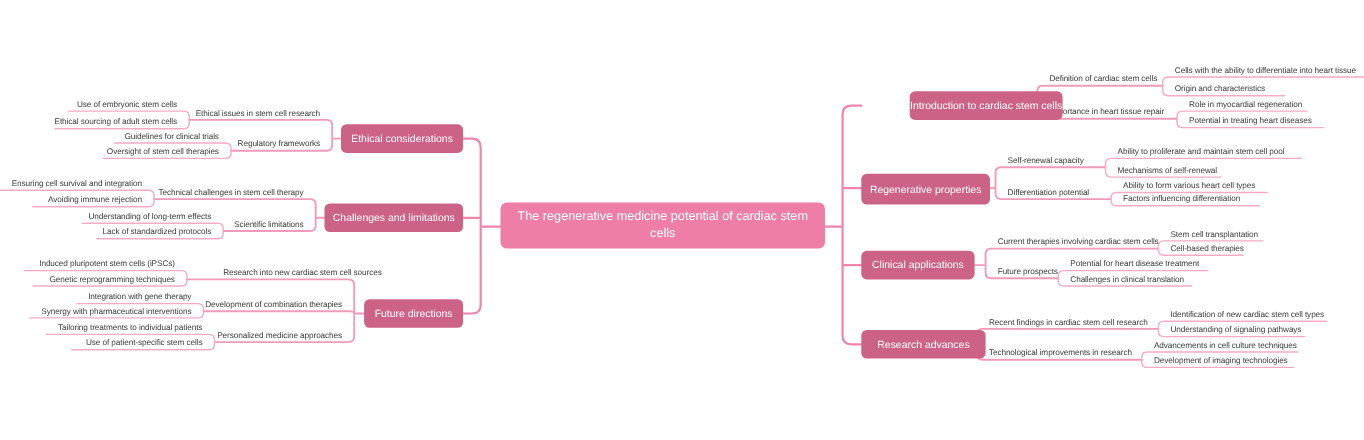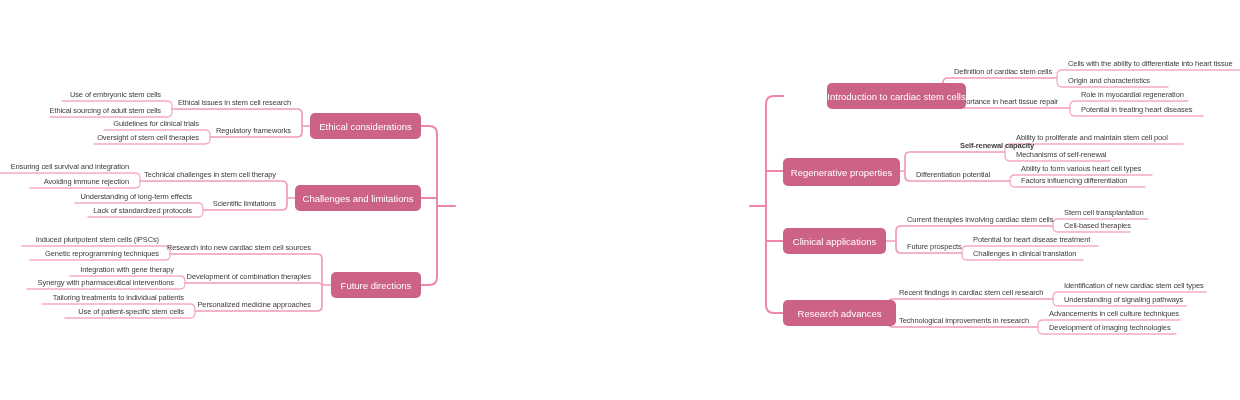--- a/index.html
+++ b/index.html
@@ -51,20 +51,23 @@
     <path class="m" d="M303 198 H287 M287 198 V186 Q287 181 282 181 H140 M287 198 V205 Q287 210 282 210 H203"></path>
     <path class="f" d="M140 181 V178 Q140 173 135 173 H0 M140 181 V183 Q140 188 135 188 H30"></path>
     <path class="f" d="M203 210 V208 Q203 203 198 203 H75 M203 210 V212 Q203 217 198 217 H88"></path>
 
     <path class="m" d="M339 285 H322 M322 285 V259 Q322 254 317 254 H170 M322 285 Q322 283 317 283 H185 M322 285 V306 Q322 311 317 311 H195"></path>
     <path class="f" d="M170 254 V251 Q170 246 165 246 H22 M170 254 V255 Q170 260 165 260 H30"></path>
     <path class="f" d="M185 283 V281 Q185 276 180 276 H70 M185 283 V284 Q185 289 180 289 H27"></path>
     <path class="f" d="M195 311 V309 Q195 304 190 304 H42 M195 311 V313 Q195 318 190 318 H65"></path>
   </svg>
 
+  <div class="node root" style="left:455px;top:184px;width:295px;height:42px;">
+    <span>The regenerative medicine potential of cardiac stem cells</span>
+  </div>
 
   <div class="node branch" style="left:827px;top:83px;width:139px;height:26px;">
     <span>Introduction to cardiac stem cells</span>
     </div>
   <div class="node branch" style="left:783px;top:158px;width:117px;height:28px;">
     <span>Regenerative properties</span>
     </div>
   <div class="node branch" style="left:783px;top:228px;width:103px;height:26px;">
     <span>Clinical applications</span>
     </div>
@@ -82,21 +85,21 @@
     <span>Future directions</span>
     </div>
 
   <div class="lbl" style="left:954px;top:66px;">Definition of cardiac stem cells</div>
   <div class="lbl" style="left:1068px;top:58px;">Cells with the ability to differentiate into heart tissue</div>
   <div class="lbl" style="left:1068px;top:75px;">Origin and characteristics</div>
   <div class="lbl" style="left:954px;top:96px;">Importance in heart tissue repair</div>
   <div class="lbl" style="left:1081px;top:89px;">Role in myocardial regeneration</div>
   <div class="lbl" style="left:1081px;top:104px;">Potential in treating heart diseases</div>
 
-  <div class="lbl" style="left:960px;top:140px;font-weight:bold;">Self-renewal capacity</div>
+  <div class="lbl" style="left:916px;top:140px;">Self-renewal capacity</div>
   <div class="lbl" style="left:1016px;top:132px;">Ability to proliferate and maintain stem cell pool</div>
   <div class="lbl" style="left:1016px;top:149px;">Mechanisms of self-renewal</div>
   <div class="lbl" style="left:916px;top:169px;">Differentiation potential</div>
   <div class="lbl" style="left:1021px;top:163px;">Ability to form various heart cell types</div>
   <div class="lbl" style="left:1021px;top:175px;">Factors influencing differentiation</div>
 
   <div class="lbl" style="left:907px;top:214px;">Current therapies involving cardiac stem cells</div>
   <div class="lbl" style="left:1064px;top:207px;">Stem cell transplantation</div>
   <div class="lbl" style="left:1064px;top:220px;">Cell-based therapies</div>
   <div class="lbl" style="left:907px;top:241px;">Future prospects</div>
@@ -117,21 +120,21 @@
   <div class="lbl la" style="right:1041px;top:118px;">Guidelines for clinical trials</div>
   <div class="lbl la" style="right:1041px;top:132px;">Oversight of stem cell therapies</div>
 
   <div class="lbl la" style="right:964px;top:169px;">Technical challenges in stem cell therapy</div>
   <div class="lbl la" style="right:1111px;top:161px;">Ensuring cell survival and integration</div>
   <div class="lbl la" style="right:1111px;top:176px;">Avoiding immune rejection</div>
   <div class="lbl la" style="right:964px;top:198px;">Scientific limitations</div>
   <div class="lbl la" style="right:1048px;top:191px;">Understanding of long-term effects</div>
   <div class="lbl la" style="right:1048px;top:205px;">Lack of standardized protocols</div>
 
-  <div class="lbl la" style="right:929px;top:242px;">Research into new cardiac stem cell sources</div>
+  <div class="lbl la" style="right:893px;top:242px;">Research into new cardiac stem cell sources</div>
   <div class="lbl la" style="right:1081px;top:234px;">Induced pluripotent stem cells (iPSCs)</div>
   <div class="lbl la" style="right:1081px;top:248px;">Genetic reprogramming techniques</div>
   <div class="lbl la" style="right:929px;top:271px;">Development of combination therapies</div>
   <div class="lbl la" style="right:1066px;top:264px;">Integration with gene therapy</div>
   <div class="lbl la" style="right:1066px;top:277px;">Synergy with pharmaceutical interventions</div>
   <div class="lbl la" style="right:929px;top:299px;">Personalized medicine approaches</div>
   <div class="lbl la" style="right:1056px;top:292px;">Tailoring treatments to individual patients</div>
   <div class="lbl la" style="right:1056px;top:306px;">Use of patient-specific stem cells</div>
 
 </div>

